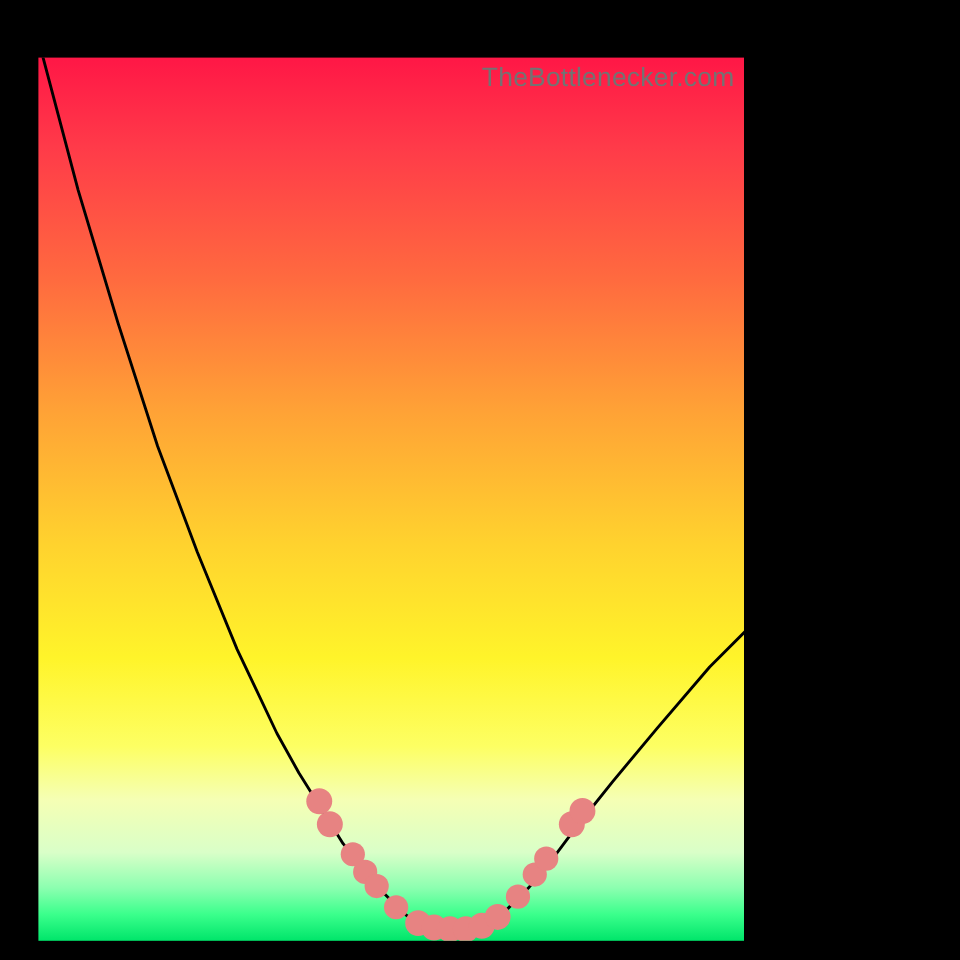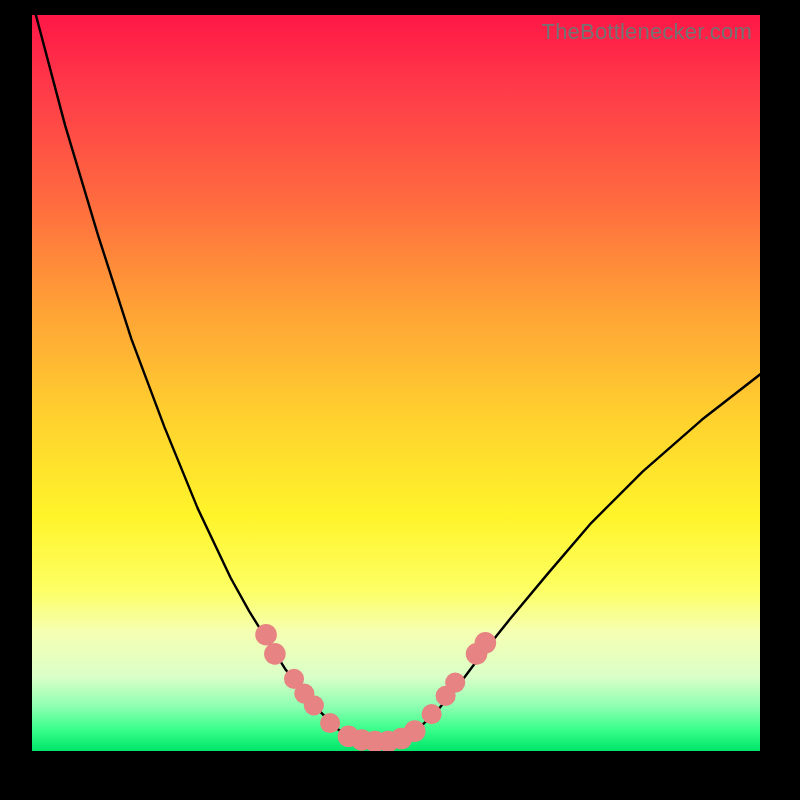--- a/index.html
+++ b/index.html
@@ -14,22 +14,22 @@
     position: absolute;
     left: 0;
     top: 0;
     width: 800px;
     height: 800px;
     background: #000;
   }
   .plot {
     position: absolute;
     left: 32px;
-    top: 15px;
-    width: 728px;
+    top: 48px;
+    width: 588px;
     height: 736px;
     background: linear-gradient(to bottom,
       #ff1746 0%,
       #ff3a49 10%,
       #ff6a3f 25%,
       #ffa236 40%,
       #ffd22e 55%,
       #fff42a 68%,
       #fdff63 78%,
       #f5ffb4 84%,

